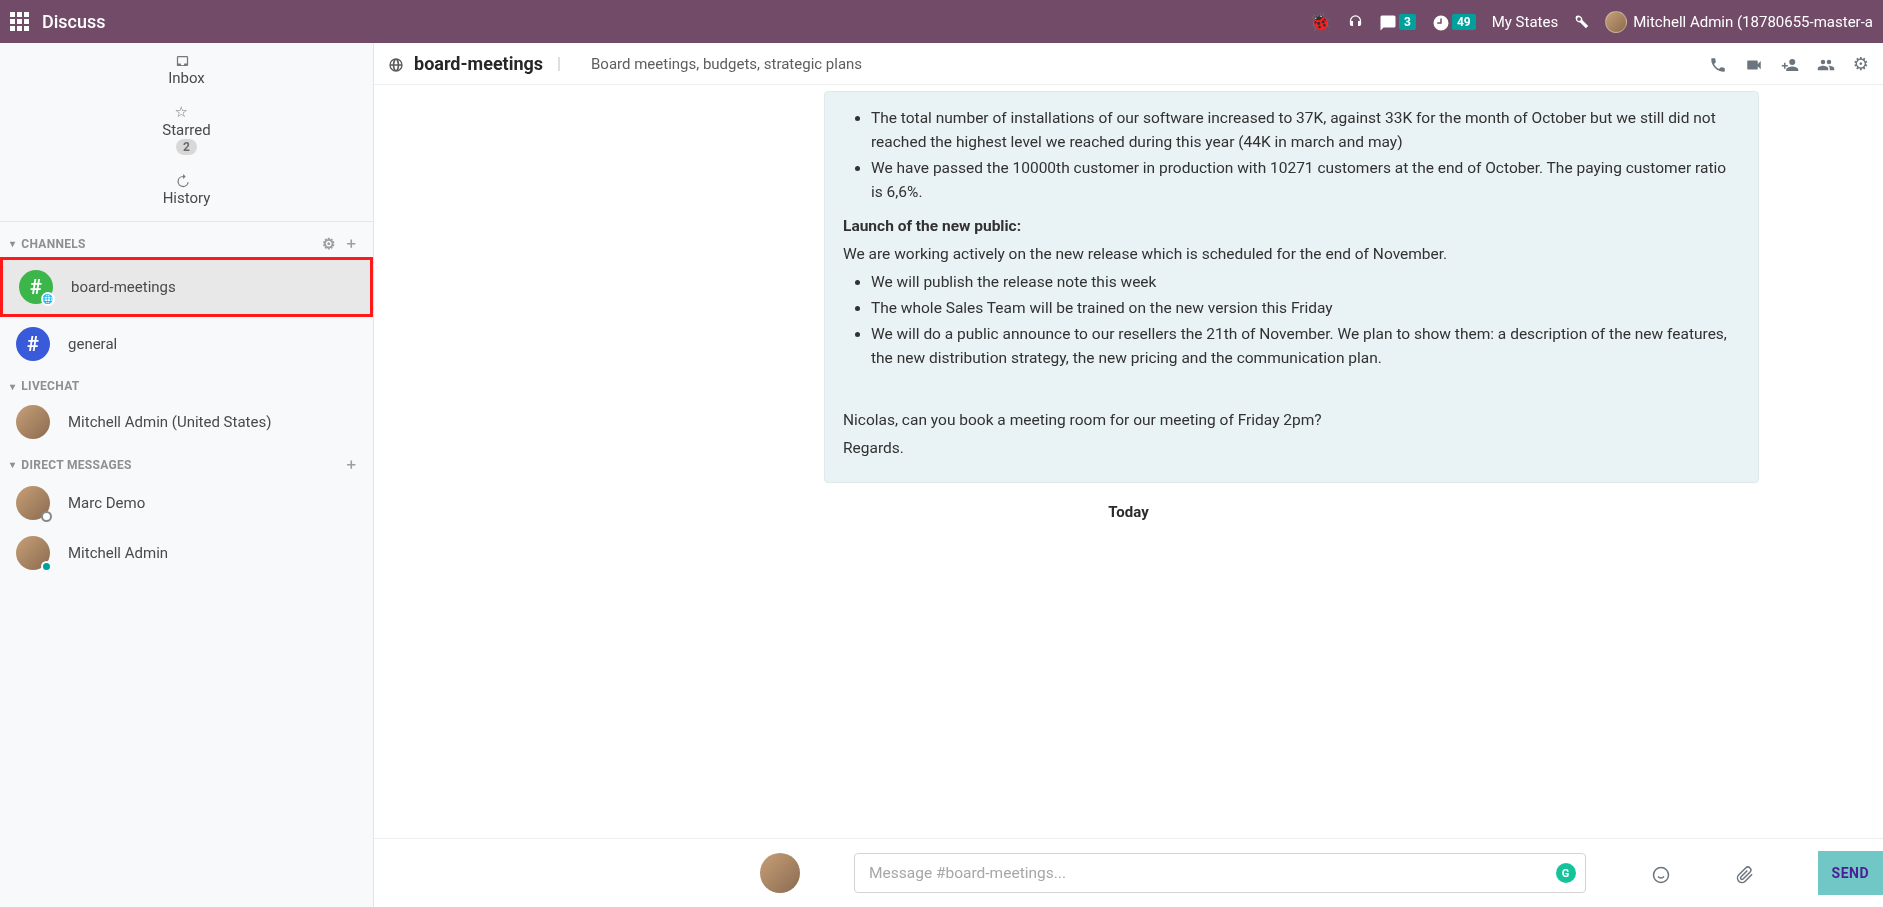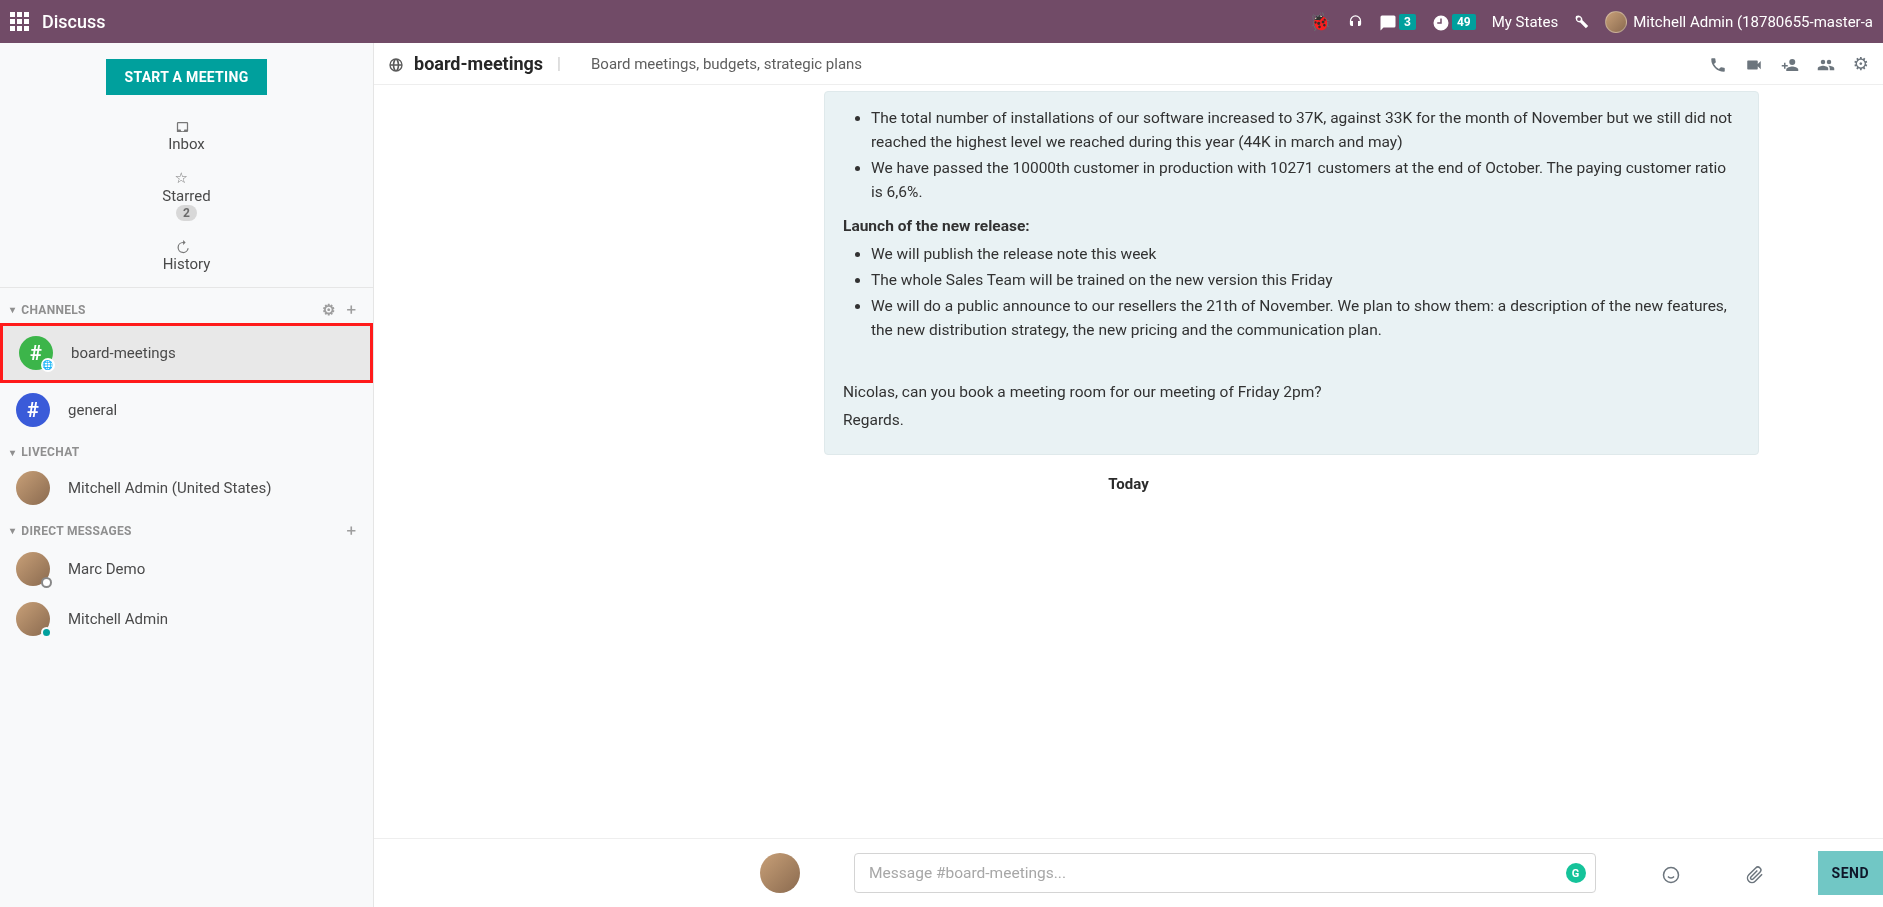--- a/index.html
+++ b/index.html
@@ -75,21 +75,21 @@
 .msg2 .notif { display: inline-block; background: #e4f2e5; border: 1px solid #cde7cf; color: #3a5a3a; padding: 8px 14px; border-radius: 4px; margin-top: 8px; font-size: 15.5px; }
 
 
 .composer { display: flex; align-items: center; padding: 12px 0 12px 386px; border-top: 1px solid #eee; gap: 44px; }
 .composer .av { width: 40px; height: 40px; border-radius: 50%; background: linear-gradient(135deg,#c8a078,#8a6a4f); margin-right: 10px; flex-shrink: 0; }
 .composer .input-wrap { flex: 1; position: relative; }
 .composer input { width: 100%; border: 1px solid #d4d4d4; border-radius: 4px; padding: 10px 40px 10px 14px; font-size: 15.5px; color: #333; outline: none; }
 .composer input::placeholder { color: #a7a7a7; }
 .grammar-ico { position: absolute; right: 10px; top: 50%; transform: translateY(-50%); width: 20px; height: 20px; border-radius: 50%; background: #15c39a; color: #fff; font-size: 11px; font-weight: bold; display: flex; align-items: center; justify-content: center; }
 .composer .cicon { color: #6c757d; font-size: 18px; margin-left: 22px; cursor: pointer; }
-.send-btn { background: #71c7c5; color: #0f172a; font-weight: 700; font-size: 14px; border: none; padding: 14px 14px; margin-left: 10px; cursor: pointer; letter-spacing: 0.5px; }
+.send-btn { background: #71c7c5; color: #4c1d95; font-weight: 700; font-size: 14px; border: none; padding: 14px 14px; margin-left: 20px; cursor: pointer; letter-spacing: 0.5px; }
 
 .icon-svg { width: 1em; height: 1em; vertical-align: middle; fill: currentColor; }
 </style>
 </head>
 <body>
 
 <div class="topbar">
   <div class="apps-icon">
     <span></span>
       <span></span>
@@ -137,23 +137,20 @@
   </div>
   <div class="tb-item">
     <div class="avatar"></div>
     <span>Mitchell Admin (18780655-master-a</span>
   </div>
 </div>
 
 <div class="layout">
 
   <div class="sidebar">
-    <div class="start-wrap">
-      <button class="start-btn">START A MEETING</button>
-    </div>
 
     <div class="nav-item">
       <span class="nav-ico">
         <svg class="icon-svg" viewBox="0 0 24 24">
             <path d="M19 3H5a2 2 0 0 0-2 2v14l4-0h12a2 2 0 0 0 2-2V5a2 2 0 0 0-2-2zm0 12h-4a3 3 0 0 1-6 0H5V5h14z"></path>
           </svg>
       </span>
       <span class="nav-label">Inbox</span>
     </div>
     <div class="nav-item">
@@ -238,24 +235,25 @@
           </svg></span>
       <span class="act"><svg class="icon-svg" viewBox="0 0 24 24">
             <path d="M16 11a3 3 0 1 0-3-3 3 3 0 0 0 3 3zm-8 0a3 3 0 1 0-3-3 3 3 0 0 0 3 3zm0 2c-2.3 0-7 1.2-7 3.5V19h14v-2.5C15 14.2 10.3 13 8 13zm8 0c-.3 0-.6 0-1 .05a4.2 4.2 0 0 1 2 3.45V19h6v-2.5c0-2.3-4.7-3.5-7-3.5z"></path>
           </svg></span>
       <span class="act">⚙</span>
     </div>
 
     <div class="messages">
       <div class="msg-body">
         <ul>
-          <li>The total number of installations of our software increased to 37K, against 33K for the month of November but we still did not reached the highest level we reached during this year (44K in march and may)</li>
+          <li>The total number of installations of our software increased to 37K, against 33K for the month of October but we still did not reached the highest level we reached during this year (44K in march and may)</li>
           <li>We have passed the 10000th customer in production with 10271 customers at the end of October. The paying customer ratio is 6,6%.</li>
         </ul>
-        <p><strong>Launch of the new release:</strong></p>
+        <p><strong>Launch of the new public:</strong></p>
+        <p>We are working actively on the new release which is scheduled for the end of November.</p>
         <ul>
           <li>We will publish the release note this week</li>
           <li>The whole Sales Team will be trained on the new version this Friday</li>
           <li>We will do a public announce to our resellers the 21th of November. We plan to show them: a description of the new features, the new distribution strategy, the new pricing and the communication plan.</li>
         </ul>
         <br>
         <p>Nicolas, can you book a meeting room for our meeting of Friday 2pm?</p>
         <p>Regards.</p>
       </div>
 

